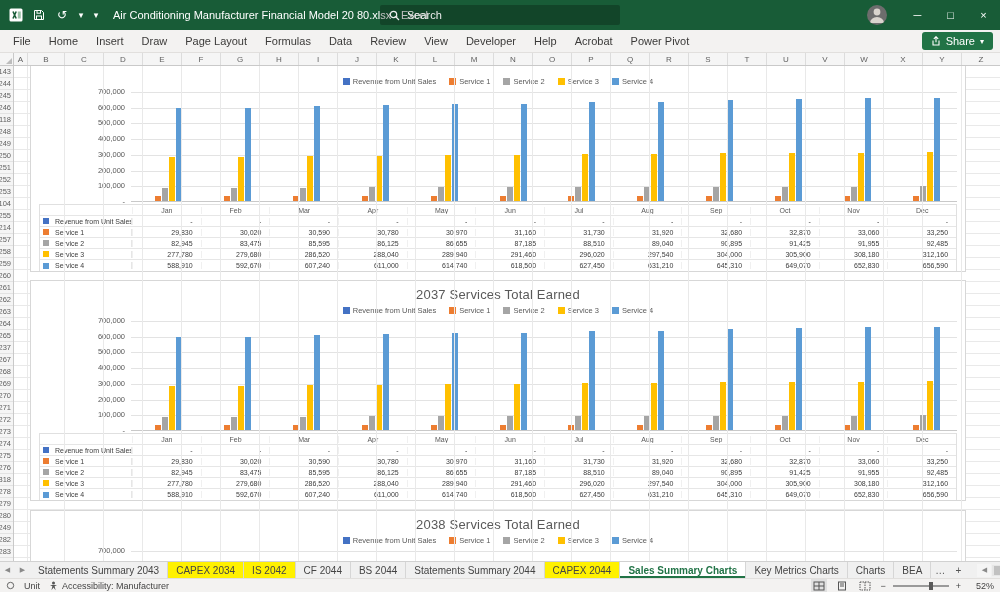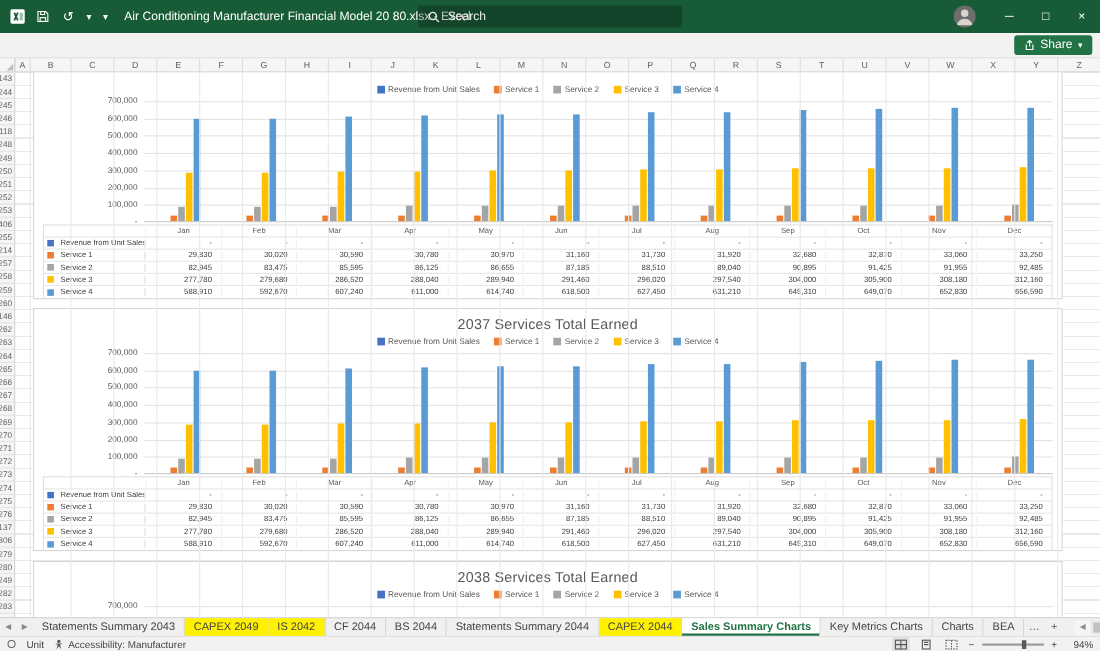--- a/index.html
+++ b/index.html
@@ -126,20 +126,35 @@
             <path d="M3 18 a7 6 0 0 1 14 0 z" fill="#d9d4cd"></path>
           </svg>
       </span>
       <span class="win-btn">─</span>
       <span class="win-btn">□</span>
       <span class="win-btn">×</span>
     </div>
   </div>
 
   <div class="ribbon">
+    <div style="display:flex" id="ribbonTabs">
+        <div class="rtab">File</div>
+        <div class="rtab">Home</div>
+        <div class="rtab">Insert</div>
+        <div class="rtab">Draw</div>
+        <div class="rtab">Page Layout</div>
+        <div class="rtab">Formulas</div>
+        <div class="rtab">Data</div>
+        <div class="rtab">Review</div>
+        <div class="rtab">View</div>
+        <div class="rtab">Developer</div>
+        <div class="rtab">Help</div>
+        <div class="rtab">Acrobat</div>
+        <div class="rtab">Power Pivot</div>
+      </div>
     <button class="share-btn">
       <svg width="10" height="10" viewBox="0 0 10 10" fill="none" stroke="#ffffff" stroke-width="1.1">
           <path d="M5 6.2 V0.8"></path>
           <path d="M2.8 2.8 L5 0.8 L7.2 2.8"></path>
           <path d="M2 4.5 v4.5 h6 v-4.5"></path>
         </svg>
       <span>Share</span>
       <span style="font-size:8px">▾</span>
     </button>
   </div>
@@ -182,45 +197,45 @@
         <div class="rowh">244</div>
         <div class="rowh">245</div>
         <div class="rowh">246</div>
         <div class="rowh">118</div>
         <div class="rowh">248</div>
         <div class="rowh">249</div>
         <div class="rowh">250</div>
         <div class="rowh">251</div>
         <div class="rowh">252</div>
         <div class="rowh">253</div>
-        <div class="rowh">406</div>
+        <div class="rowh">104</div>
         <div class="rowh">255</div>
         <div class="rowh">214</div>
         <div class="rowh">257</div>
         <div class="rowh">258</div>
         <div class="rowh">259</div>
         <div class="rowh">260</div>
-        <div class="rowh">146</div>
+        <div class="rowh">261</div>
         <div class="rowh">262</div>
         <div class="rowh">263</div>
         <div class="rowh">264</div>
         <div class="rowh">265</div>
-        <div class="rowh">266</div>
+        <div class="rowh">237</div>
         <div class="rowh">267</div>
         <div class="rowh">268</div>
         <div class="rowh">269</div>
         <div class="rowh">270</div>
         <div class="rowh">271</div>
         <div class="rowh">272</div>
         <div class="rowh">273</div>
         <div class="rowh">274</div>
         <div class="rowh">275</div>
         <div class="rowh">276</div>
-        <div class="rowh">137</div>
-        <div class="rowh">306</div>
+        <div class="rowh">318</div>
+        <div class="rowh">278</div>
         <div class="rowh">279</div>
         <div class="rowh">280</div>
         <div class="rowh">249</div>
         <div class="rowh">282</div>
         <div class="rowh">283</div>
       </div>
     <div class="cells" id="cells">
       <div class="chart-obj chart1">
           <div class="c-legend">
             <span class="lg-item">
@@ -831,21 +846,21 @@
         <div class="vline" style="left: 908px;"></div>
         <div class="vline" style="left: 947px;"></div>
       </div>
   </div>
 
   <div class="tabbar">
     <span class="tab-nav">◀</span>
     <span class="tab-nav">▶</span>
     <div class="stabs" id="sheetTabs">
         <div class="stab">Statements Summary 2043</div>
-        <div class="stab" style="background: rgb(255, 241, 0);">CAPEX 2049</div>
+        <div class="stab" style="background: rgb(255, 241, 0);">CAPEX 2034</div>
         <div class="stab" style="background: rgb(255, 241, 0);">IS 2042</div>
         <div class="stab">CF 2044</div>
         <div class="stab">BS 2044</div>
         <div class="stab">Statements Summary 2044</div>
         <div class="stab" style="background: rgb(255, 241, 0);">CAPEX 2044</div>
         <div class="stab active">Sales Summary Charts</div>
         <div class="stab">Key Metrics Charts</div>
         <div class="stab">Charts</div>
         <div class="stab">BEA</div>
       </div>
@@ -894,17 +909,17 @@
         <svg width="12" height="10" viewBox="0 0 12 10" fill="none" stroke="#555" stroke-width="1" stroke-dasharray="1.5 1">
             <rect x="1" y="1" width="10" height="8"></rect>
             <path d="M6 1 v8"></path>
           </svg>
       </span>
       <span>−</span>
       <span class="zoom-track">
           <span class="zoom-thumb"></span>
         </span>
       <span>+</span>
-      <span class="zoom-pct">94%</span>
+      <span class="zoom-pct">52%</span>
     </div>
   </div>
 
 </div>
 
 </body></html>

